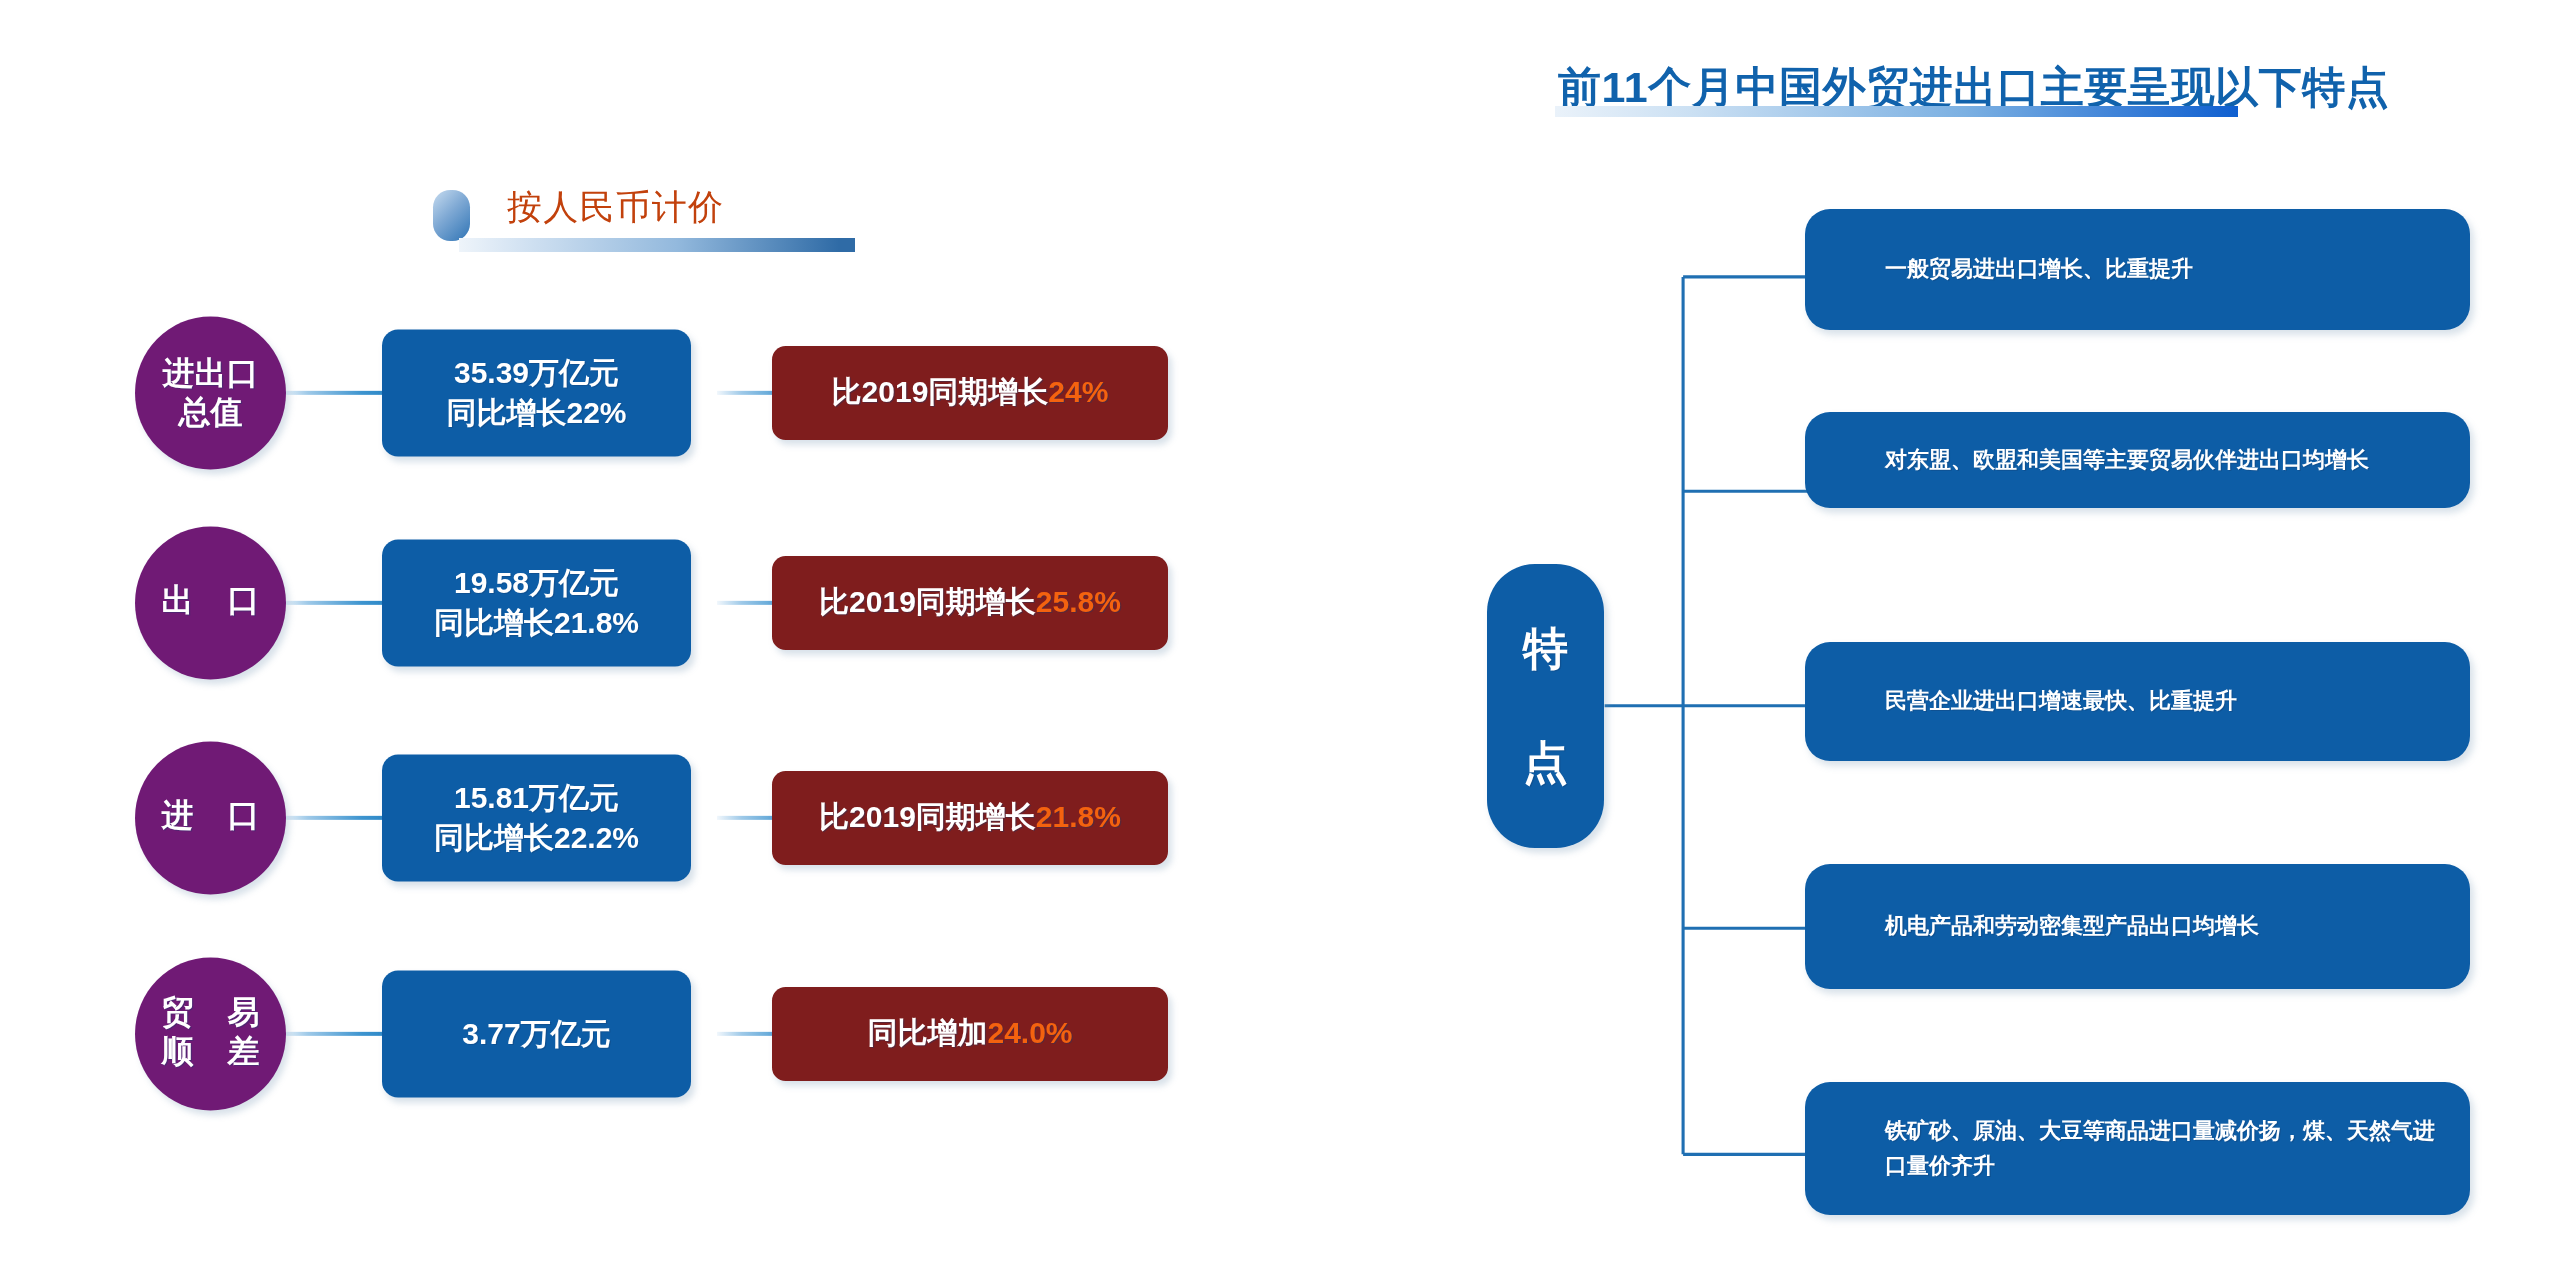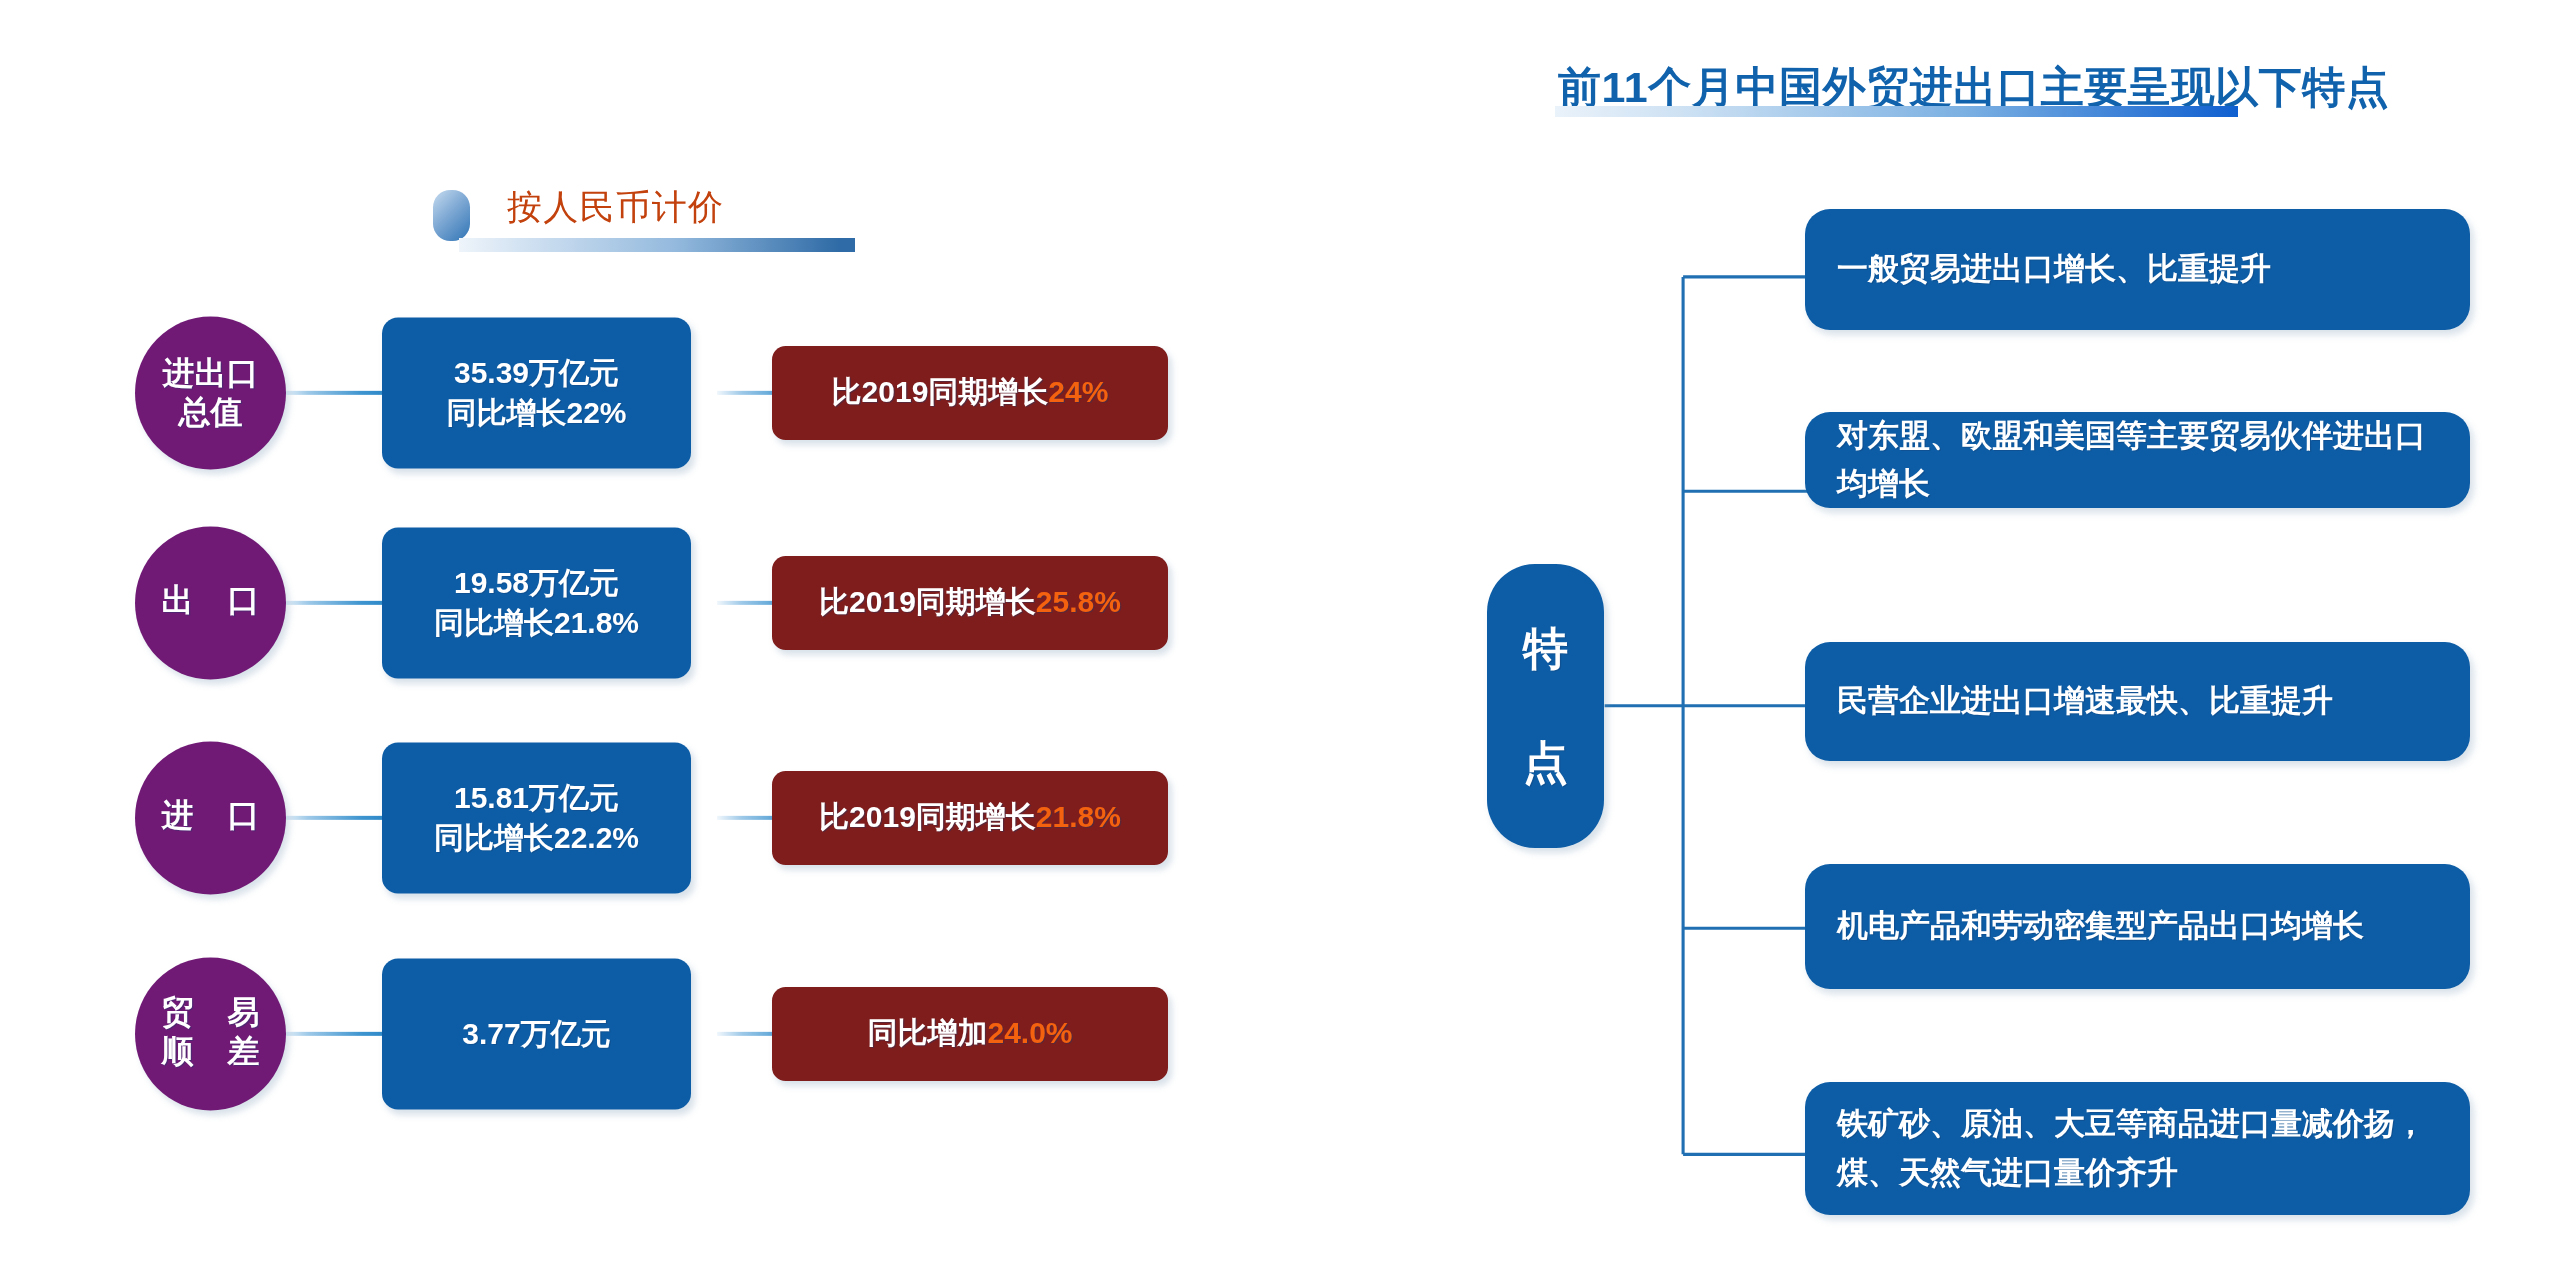--- a/index.html
+++ b/index.html
@@ -103,21 +103,21 @@
     text-shadow: 1.2px 1.2px 0.6px rgba(20,60,110,0.35);
   }
   .ellipse-line.spaced { letter-spacing: 7.4px; text-indent: 7.4px; font-family: Liberation Mono, monospace; }
 
   .mid-box {
     position: absolute;
     left: 382px;
     top: 50%;
     transform: translateY(-50%);
     width: 309px;
-    height: 151px;
+    height: 127px;
     border-radius: 16px;
     background: #0d5da6;
     display: flex;
     flex-direction: column;
     align-items: center;
     justify-content: center;
     box-shadow: 3.7px 5px 6.2px rgba(120,150,180,0.28);
   }
   .mid-line {
     color: #ffffff;
@@ -190,25 +190,26 @@
     left: 1805px;
     width: 665px;
     border-radius: 25px;
     background: #0d5da6;
     display: flex;
     align-items: center;
     box-shadow: 3.7px 5px 7.4px rgba(120,150,180,0.28);
   }
   .feature-text {
     color: #ffffff;
-    font-size: 31px;
+    font-size: 22px;
     font-weight: bold;
     line-height: 1.55;
     padding: 0 32px;
     text-shadow: 1.2px 1.2px 0.6px rgba(20,60,110,0.35);
+    margin-left: 48px;
   }
 </style>
 </head>
 <body>
 
 <div id="left-panel">
 
 
   <div id="subtitle-group">
     <div id="subtitle-badge"></div>

